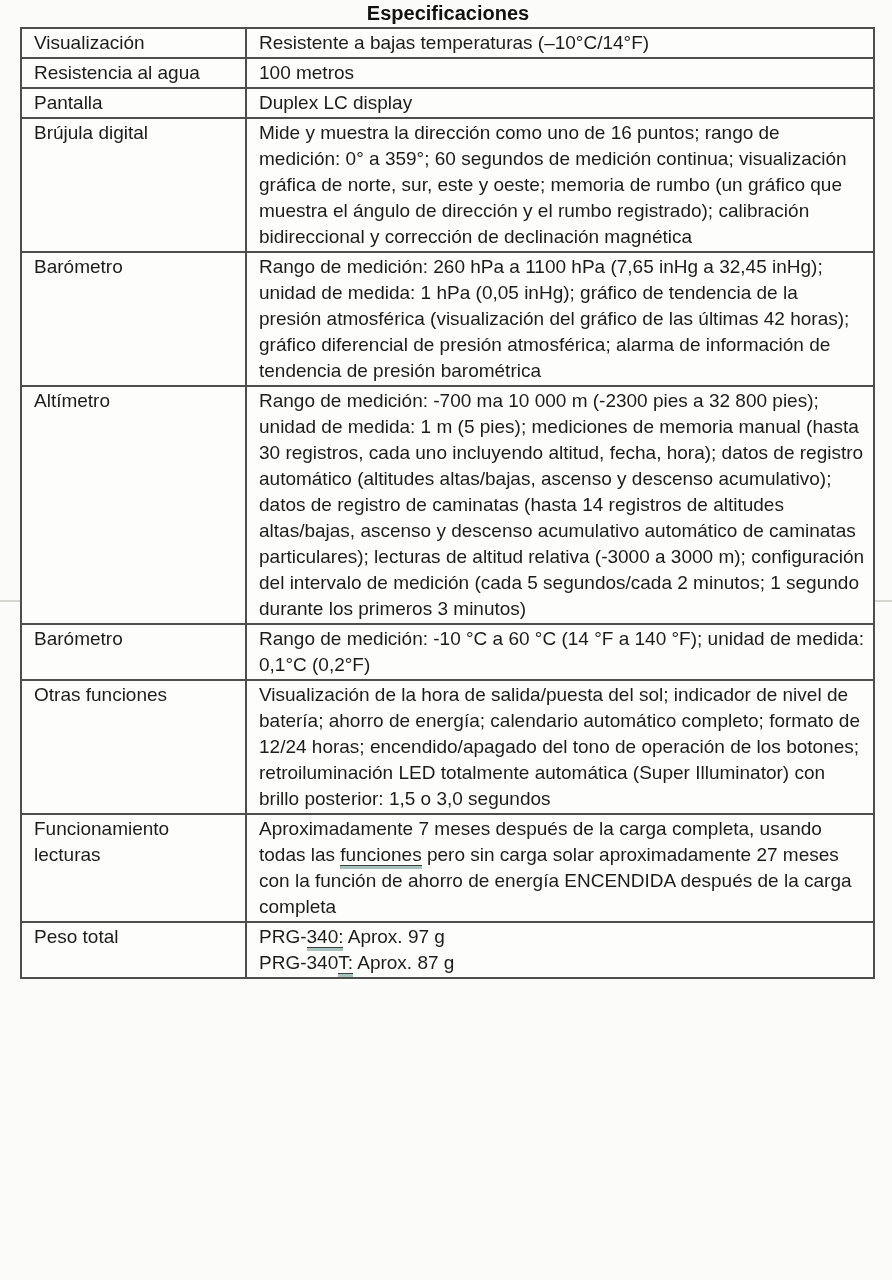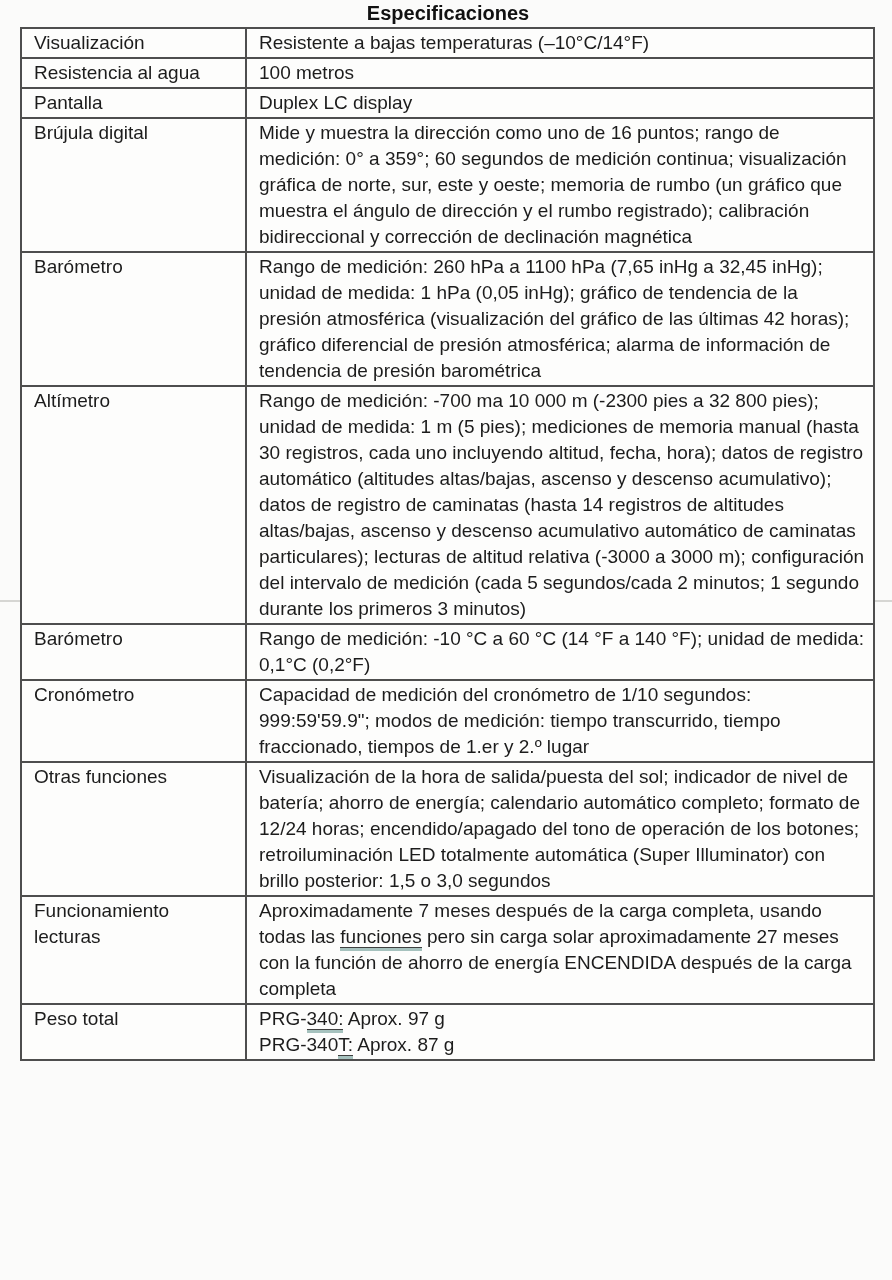--- a/index.html
+++ b/index.html
@@ -100,24 +100,20 @@
   </tr>
   <tr>
     <td class="label">Altímetro</td>
     <td class="value">Rango de medición: -700 ma 10 000 m (-2300 pies a 32 800 pies); unidad de medida: 1 m (5 pies); mediciones de memoria manual (hasta 30 registros, cada uno incluyendo altitud, fecha, hora); datos de registro automático (altitudes altas/bajas, ascenso y descenso acumulativo); datos de registro de caminatas (hasta 14 registros de altitudes altas/bajas, ascenso y descenso acumulativo automático de caminatas particulares); lecturas de altitud relativa (-3000 a 3000 m); configuración del intervalo de medición (cada 5 segundos/cada 2 minutos; 1 segundo durante los primeros 3 minutos)</td>
   </tr>
   <tr>
     <td class="label">Barómetro</td>
     <td class="value">Rango de medición: -10 °C a 60 °C (14 °F a 140 °F); unidad de medida: 0,1°C (0,2°F)</td>
   </tr>
   <tr>
-    <td class="label">Cronómetro</td>
-    <td class="value">Capacidad de medición del cronómetro de 1/10 segundos: 999:59'59.9"; modos de medición: tiempo transcurrido, tiempo fraccionado, tiempos de 1.er y 2.º lugar</td>
-  </tr>
-  <tr>
     <td class="label">Otras funciones</td>
     <td class="value">Visualización de la hora de salida/puesta del sol; indicador de nivel de batería; ahorro de energía; calendario automático completo; formato de 12/24 horas; encendido/apagado del tono de operación de los botones; retroiluminación LED totalmente automática (Super Illuminator) con brillo posterior: 1,5 o 3,0 segundos</td>
   </tr>
   <tr>
     <td class="label">Funcionamiento lecturas</td>
     <td class="value"><span>Aproximadamente 7 meses después de la carga completa, usando todas las </span><span class="u">funciones</span><span> pero sin carga solar aproximadamente 27 meses con la función de ahorro de energía ENCENDIDA después de la carga completa</span></td>
   </tr>
   <tr>
     <td class="label">Peso total</td>
     <td class="value">

